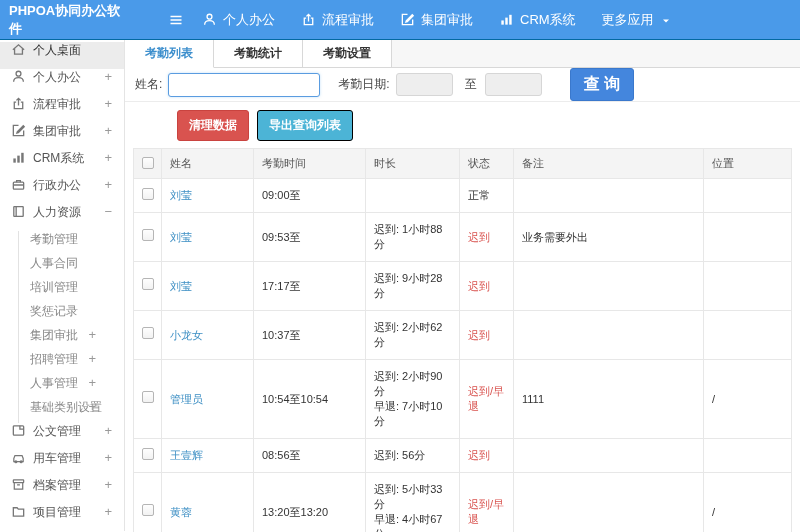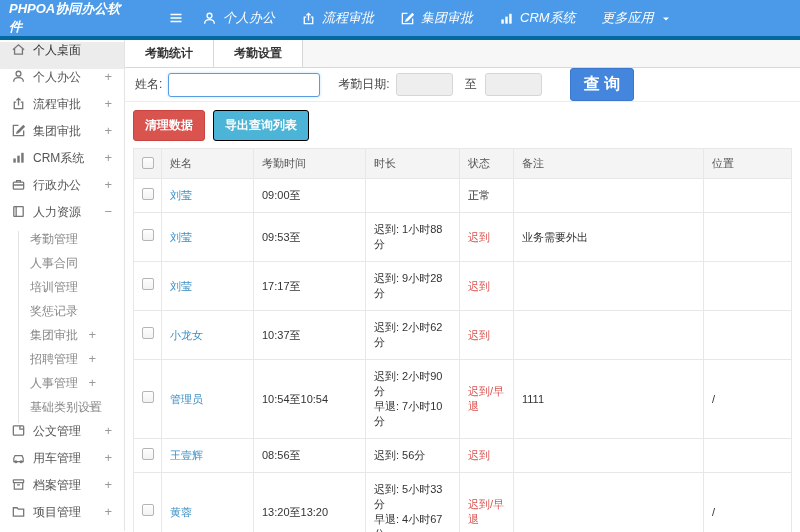--- a/index.html
+++ b/index.html
@@ -1,21 +1,21 @@
 <!DOCTYPE html>
 <html style="--navbar-bg: #4a9ae9; --accent-blue: #4486dd; --link-blue: #3d8fc4; --danger-red: #d9534f; --info-cyan: #4cb4d6; --tab-active: #3d8fcd; --status-red: #d9534f;"><head>
 <meta charset="utf-8">
 <style>
   * { margin:0; padding:0; box-sizing:border-box; }
   html,body { width:800px; height:532px; overflow:hidden; background:#fff;
     font-family:"Liberation Sans","DejaVu Sans",sans-serif; font-size:12px; color:#333; }
 
   
   .navbar { height:40px; background:var(--navbar-bg,#4a9ae9); display:flex; align-items:center;
-    border-bottom:4px solid #0369a1;font-style:italic; }
+    border-bottom:1px solid #0369a1; }
   .logo { color:#fff; font-weight:bold; font-size:13px; padding-left:9px; width:128px; letter-spacing:0; }
   .hamburger { color:#fff; margin:0 18px 0 40px; cursor:pointer; display:inline-flex; }
   .nav-menu { display:flex; align-items:center; }
   .nav-item { display:inline-flex; align-items:center; color:#fff; font-size:13px; margin-right:26px;
     cursor:pointer; text-decoration:none; }
   .nav-item .icon { margin-right:6px; display:inline-flex; }
   .nav-item .icon.caret { margin:2px 0 0 6px; }
   .icon svg { display:block; }
 
   
@@ -45,21 +45,21 @@
   .date-label { margin-left:2px; }
   .date-input { width:57px; height:23px; background:#eee; border:1px solid #d6d6d6; border-radius:3px;
     margin-right:10px; padding:0 5px; font-size:12px; color:#555; }
   .to-label { margin:0 8px 0 2px; }
   .btn-query { margin-left:18px; background:var(--accent-blue,#4486dd); color:#fff; font-weight:bold;
     border:1px solid #3a78cc; border-radius:3px; padding:5px 13px; font-size:16px; cursor:pointer; }
 
   
   .btn-row { padding:8px 8px 7px; display:flex; gap:8px; }
   .btn-row button { color:#fff; font-weight:bold; font-size:12px; border-radius:3px; padding:6px 11px; cursor:pointer; }
-  .btn-danger { background:var(--danger-red,#d9534f); border:1px solid #c9433f; }
+  .btn-danger { background:var(--danger-red,#d9534f); border:1px solid #c9433f;margin-left:44px; }
   .btn-info { background:var(--info-cyan,#4cb4d6); border:1px solid #000000; }
 
   
   table { width:calc(100% - 16px); margin:0 8px; border-collapse:collapse; table-layout:fixed; font-size:11px; }
   th, td { border:1px solid #e7e7e7; text-align:left; vertical-align:middle; }
   thead th { background:#f4f4f4; color:#555; font-weight:normal; padding:7px 8px; font-size:11px; }
   td { padding:9px 8px; line-height:15px; color:#333; word-wrap:break-word; }
   th:nth-child(1) { width:28px; }
   th:nth-child(2) { width:92px; }
   th:nth-child(3) { width:112px; }
@@ -268,20 +268,21 @@
             <path d="M2.5 4h4l1.3 1.5h5.7V13h-11z"></path>
           </svg>
         </span>
         <span class="sb-label">项目管理</span>
         <span class="sb-expand">+</span>
       </div>
     </aside>
 
   <section class="content">
     <div class="tabstrip">
+        <a class="tab active"><span>考勤列表</span></a>
         <a class="tab"><span>考勤统计</span></a>
         <a class="tab"><span>考勤设置</span></a>
       </div>
 
     <div class="filter-row">
       <label>姓名:</label>
       <input type="text" class="name-input" value="" style="">
       <label class="date-label">考勤日期:</label>
       <input type="text" class="date-input" value="" style="">
       <span class="to-label">至</span>

